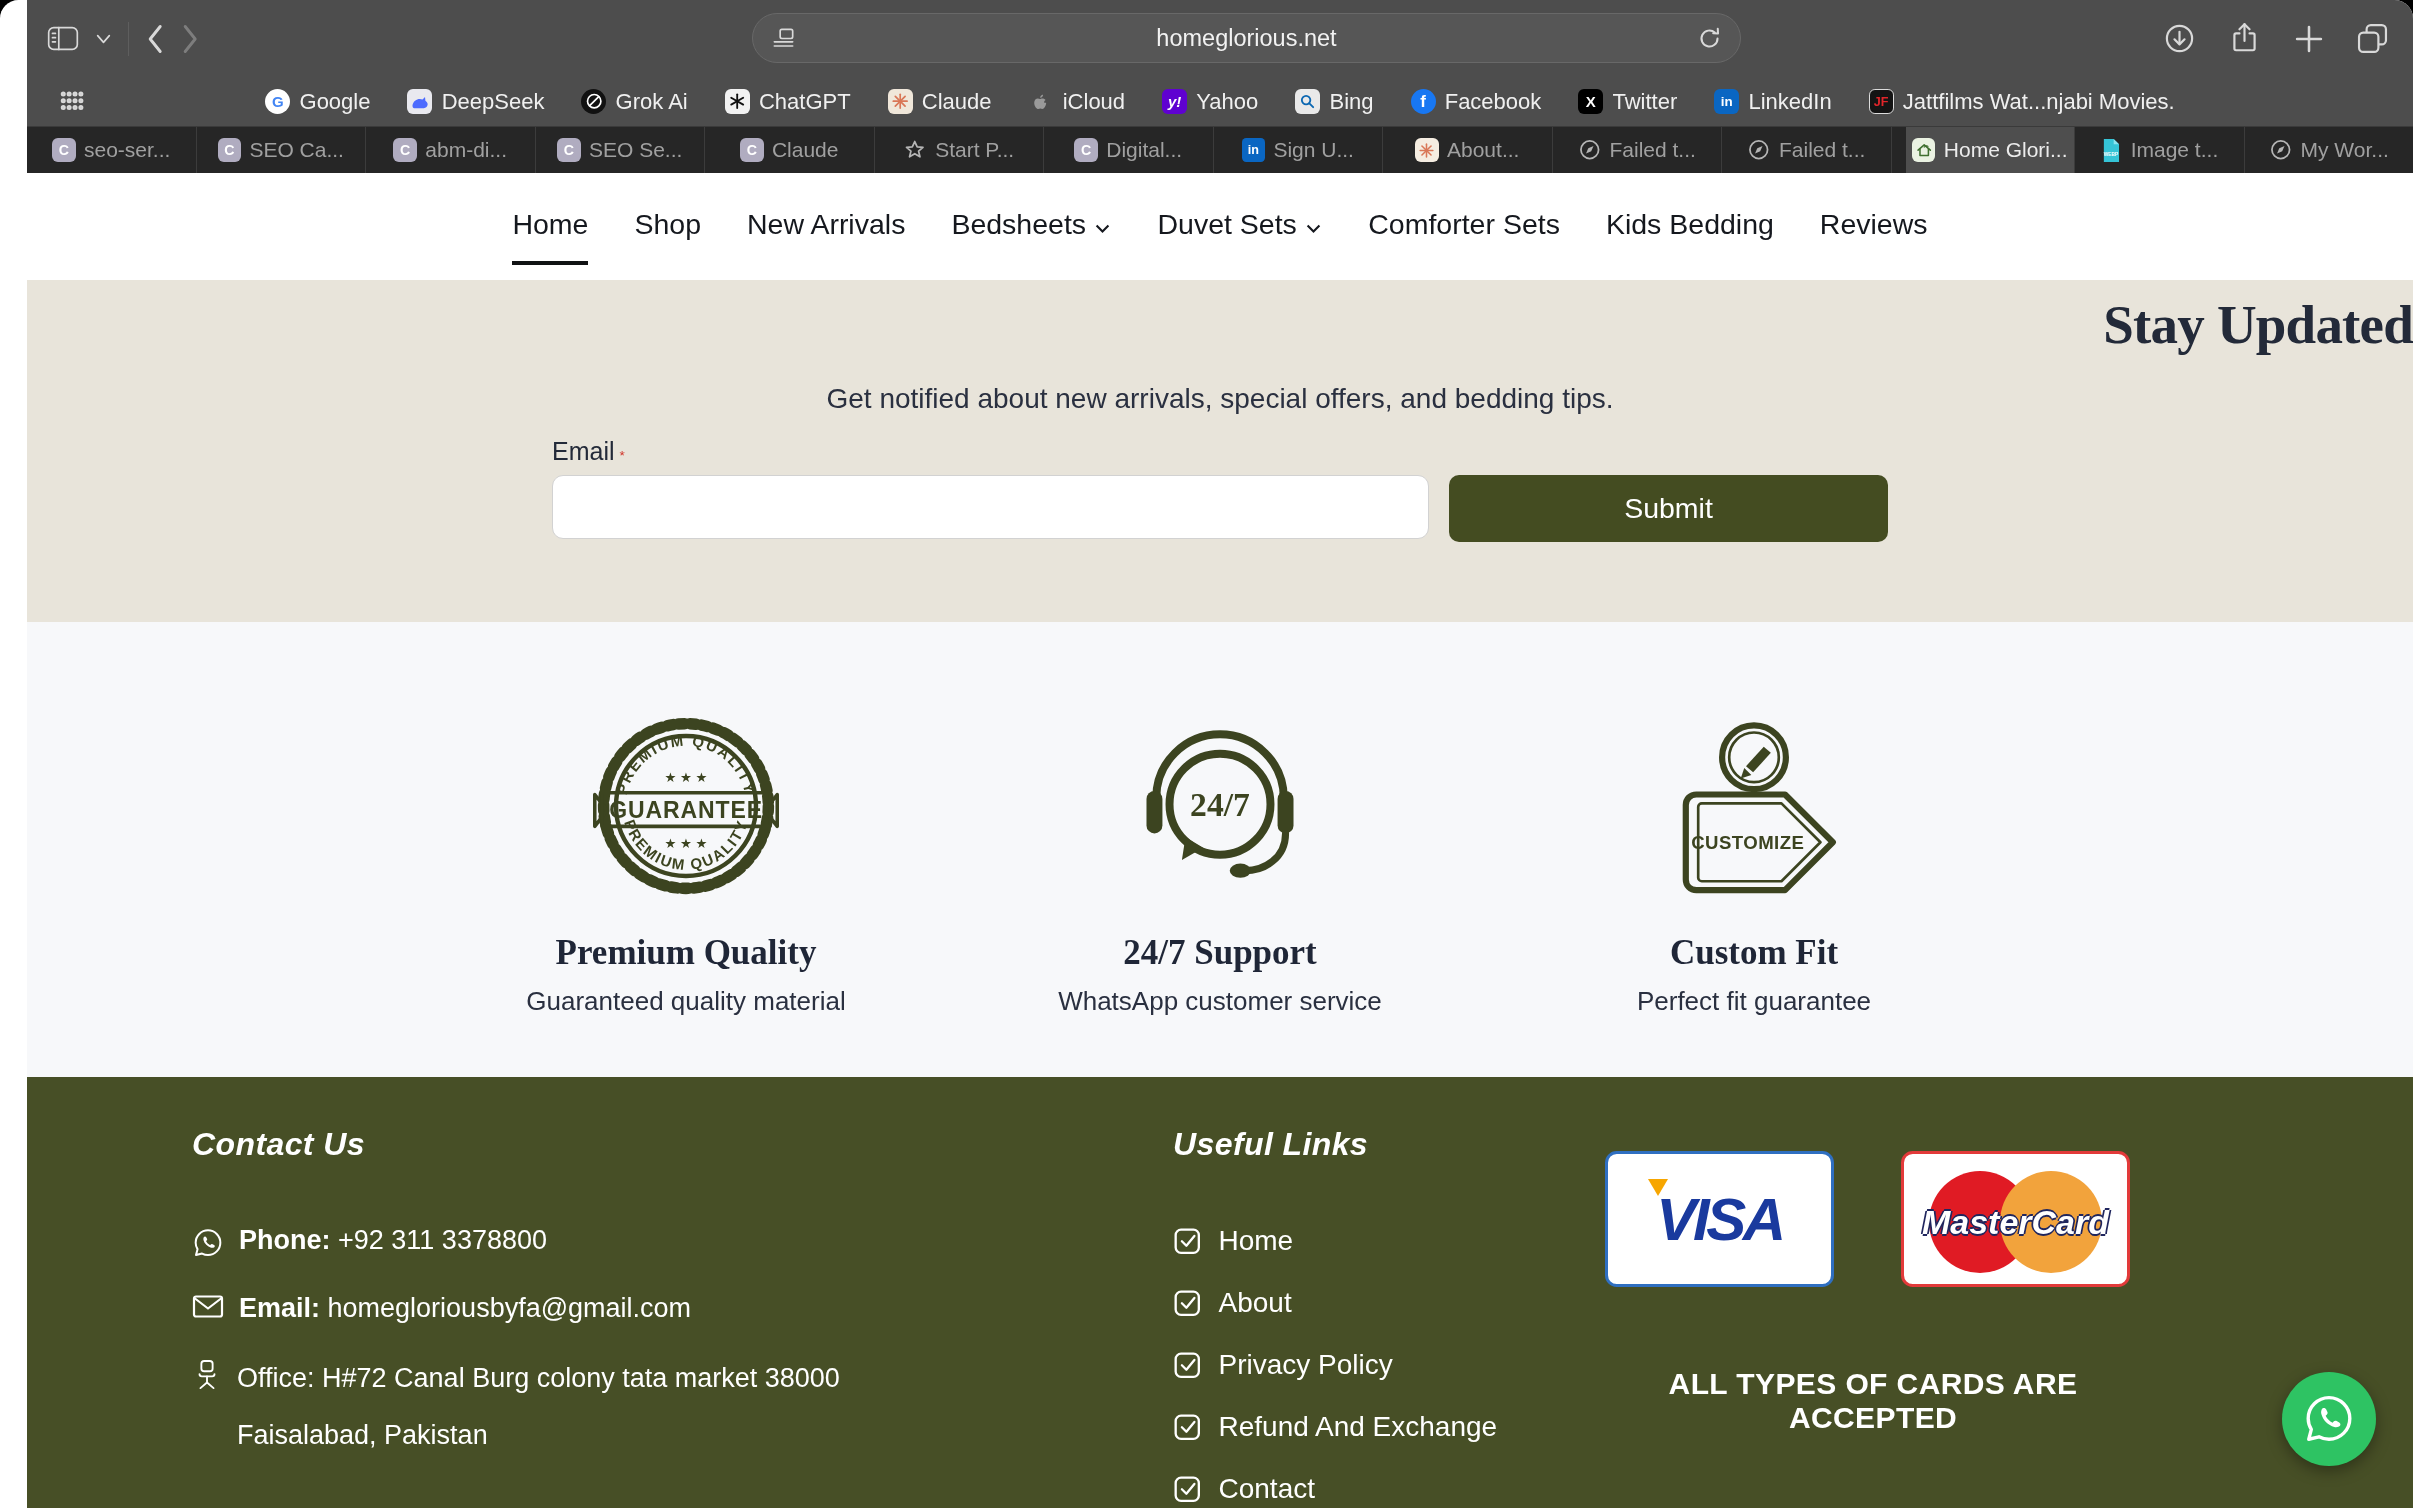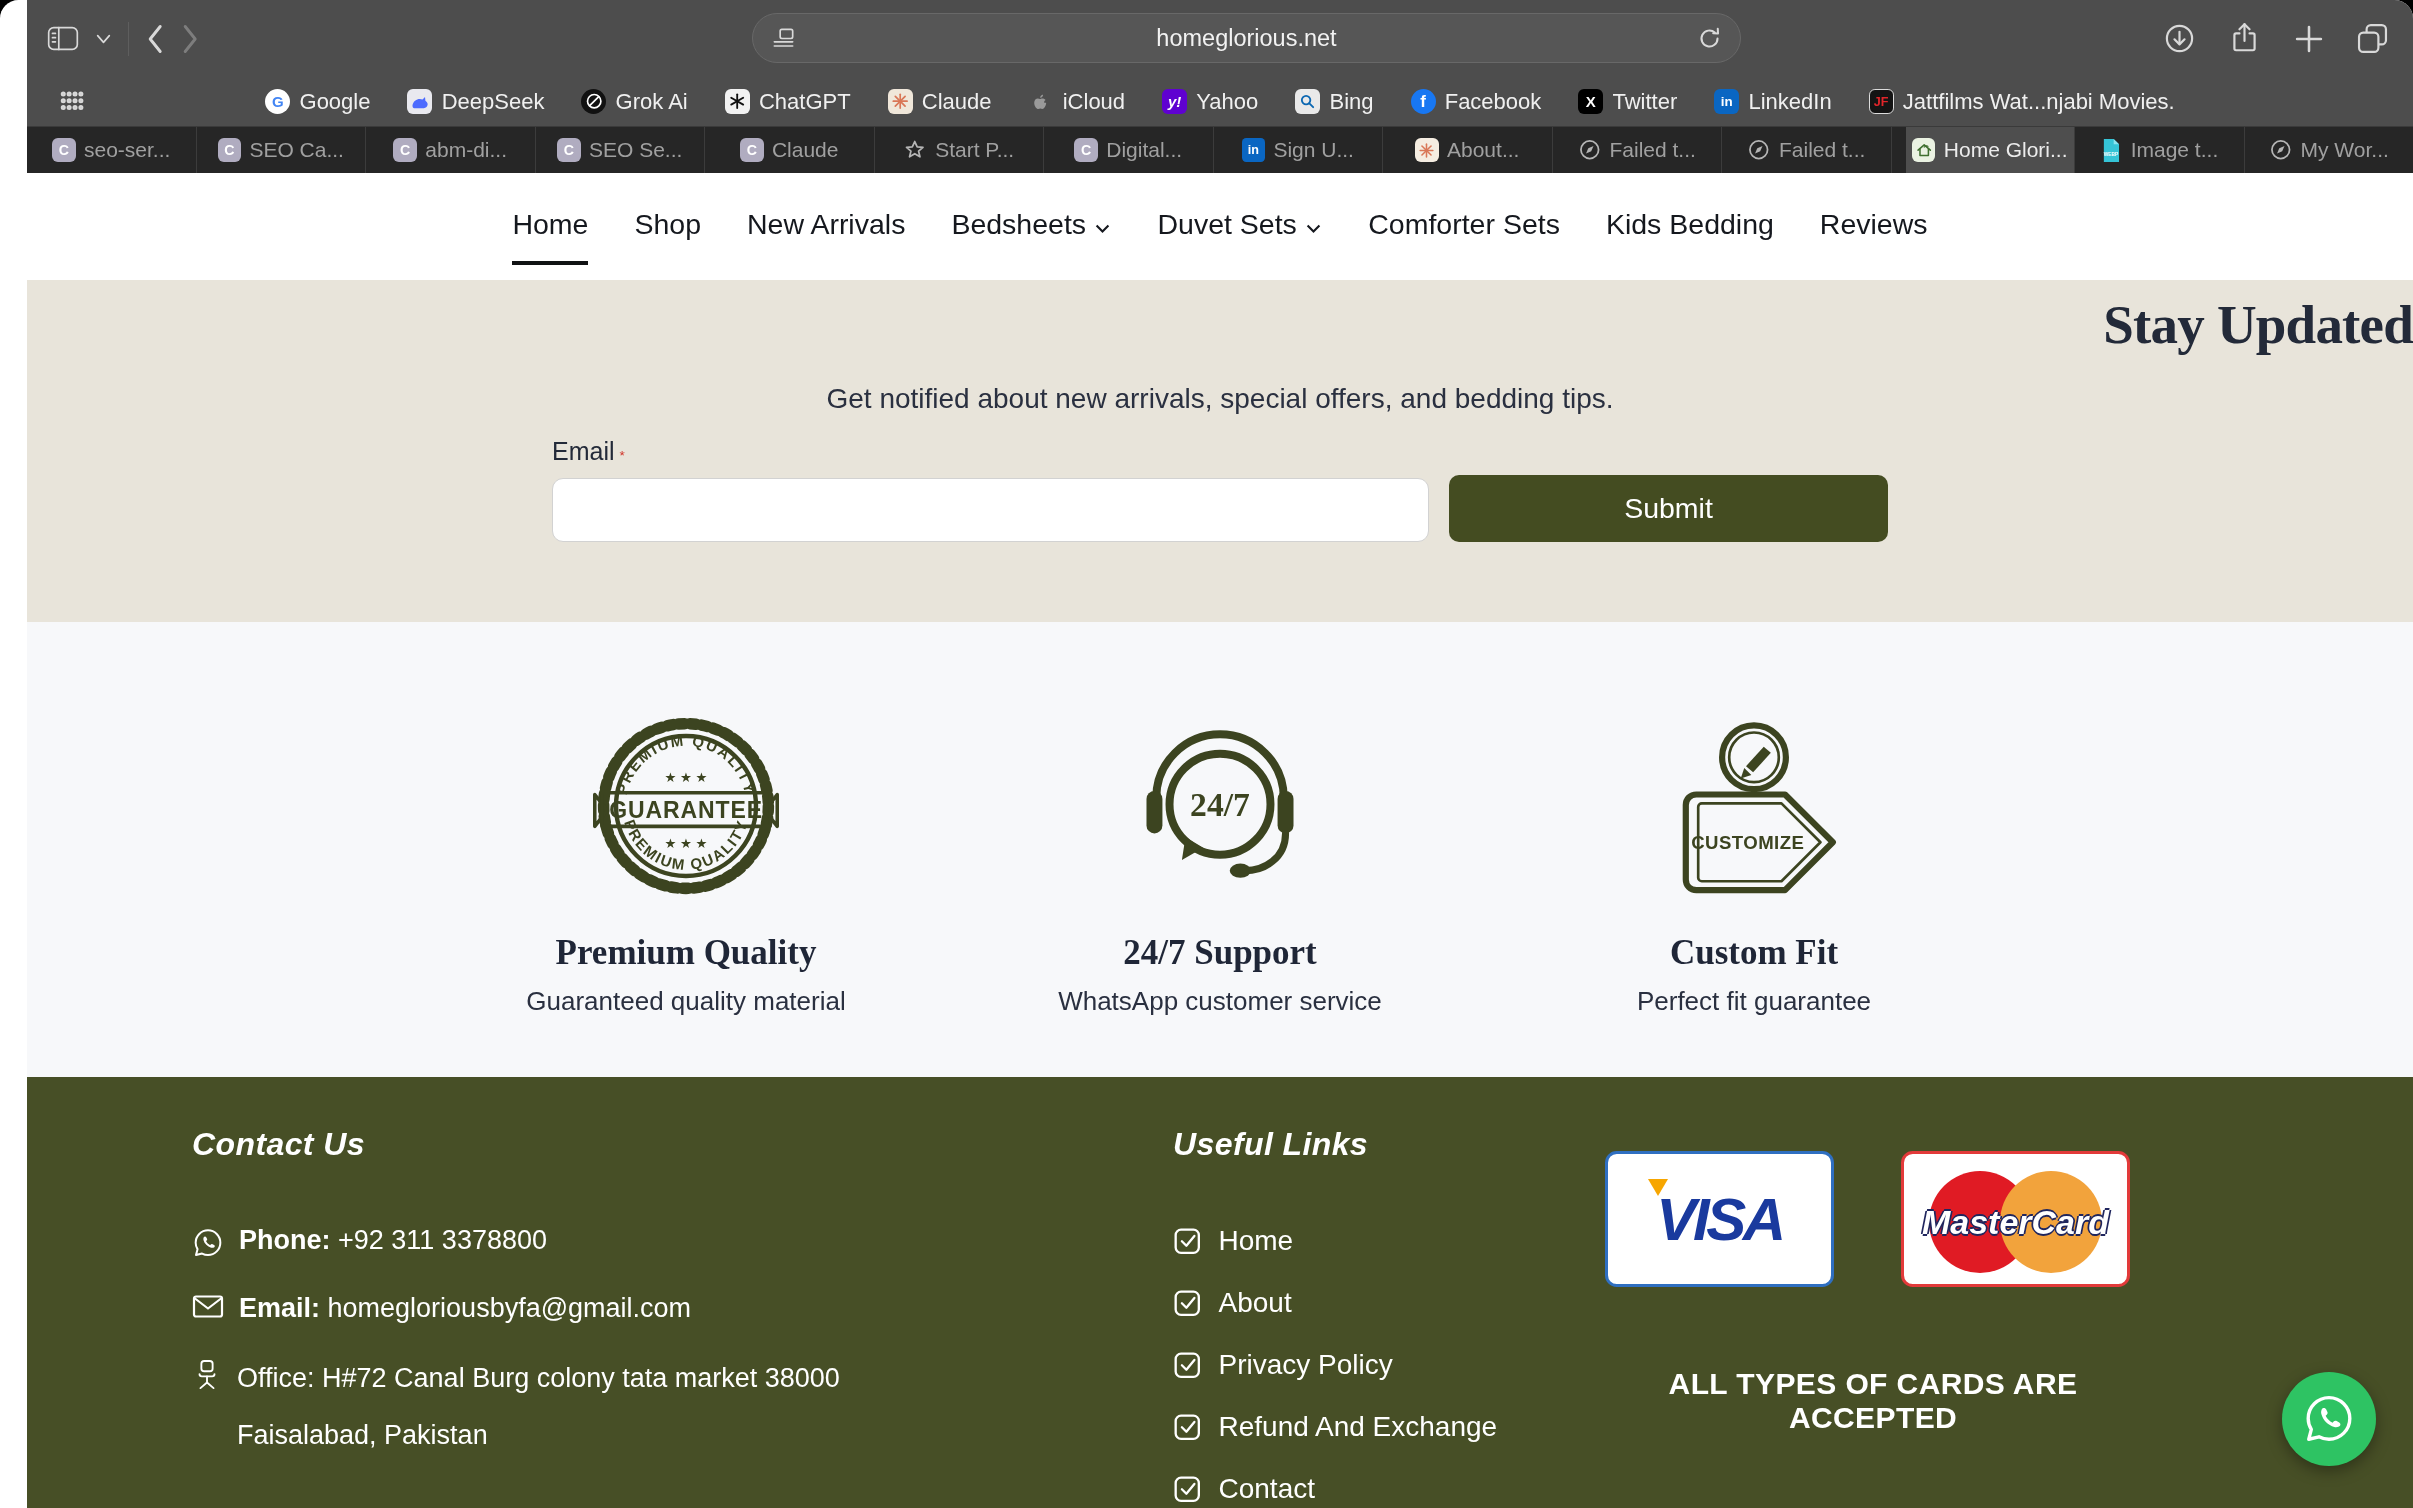--- a/index.html
+++ b/index.html
@@ -50,21 +50,21 @@
   .nav-item.active { border-bottom-color:#101213; }
   .nav-chev svg { stroke:#15181e; fill:none; stroke-width:2.5; }
 
   .newsletter { height:342px; background:#e8e4da; text-align:center; overflow:hidden; }
   .nl-title { margin-top:13.4px; font-family:"Liberation Serif", serif; font-weight:bold;
               font-size:55px; letter-spacing:-0.8px; color:#232a39;text-align:right; }
   .nl-sub { margin-top:27px; font-size:28px; color:#2a3040; }
   .nl-form { width:1336px; margin:22px auto 0; text-align:left; }
   .nl-label { font-size:25px; color:#232a39; }
   .nl-req { color:#d03126; margin-left:5px; }
-  .nl-row { display:flex; gap:20px; margin-top:8.4px;align-items:flex-end; }
+  .nl-row { display:flex; gap:20px; margin-top:8.4px; }
   .nl-input { width:877px; height:64px; border:0.8px solid #d2d2d2; border-radius:11px;
               background:#fff; font-size:25px; padding:0 22px; outline:none; }
   .nl-submit { width:439px; height:67px; border:none; border-radius:10px; background:#444c21;
                color:#fff; font-size:28.5px; font-family:"Liberation Sans",sans-serif; cursor:pointer; }
 
   .features { height:455px; background:#f7f8fa; display:flex; justify-content:center; gap:98px; padding-top:91px; }
   .feature { width:436px; text-align:center; }
   .f-icon { height:186px; display:flex; align-items:center; justify-content:center; }
   .f-title { margin-top:34px; font-family:"Liberation Serif", serif; font-weight:bold;
              font-size:35px; color:#1f2637; }

